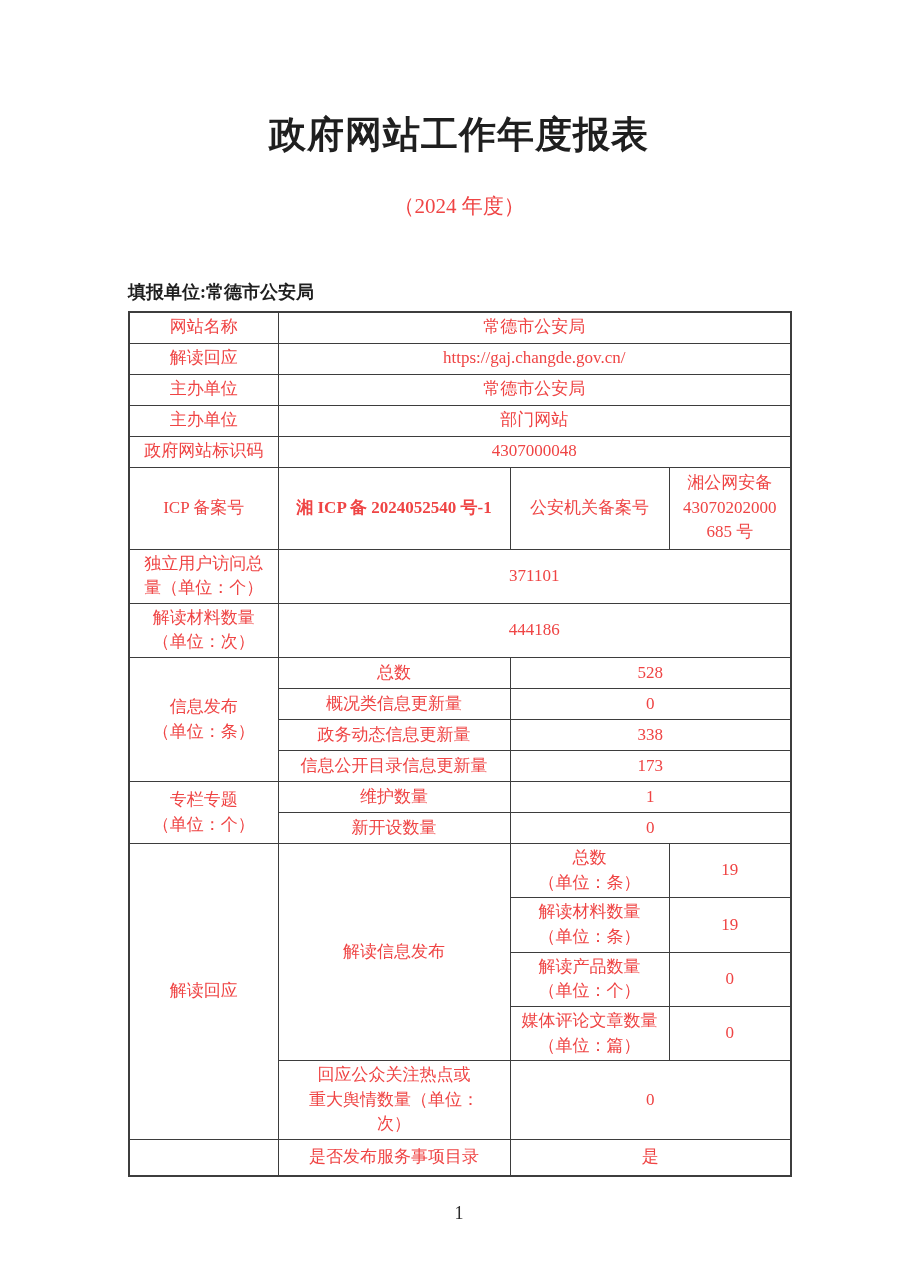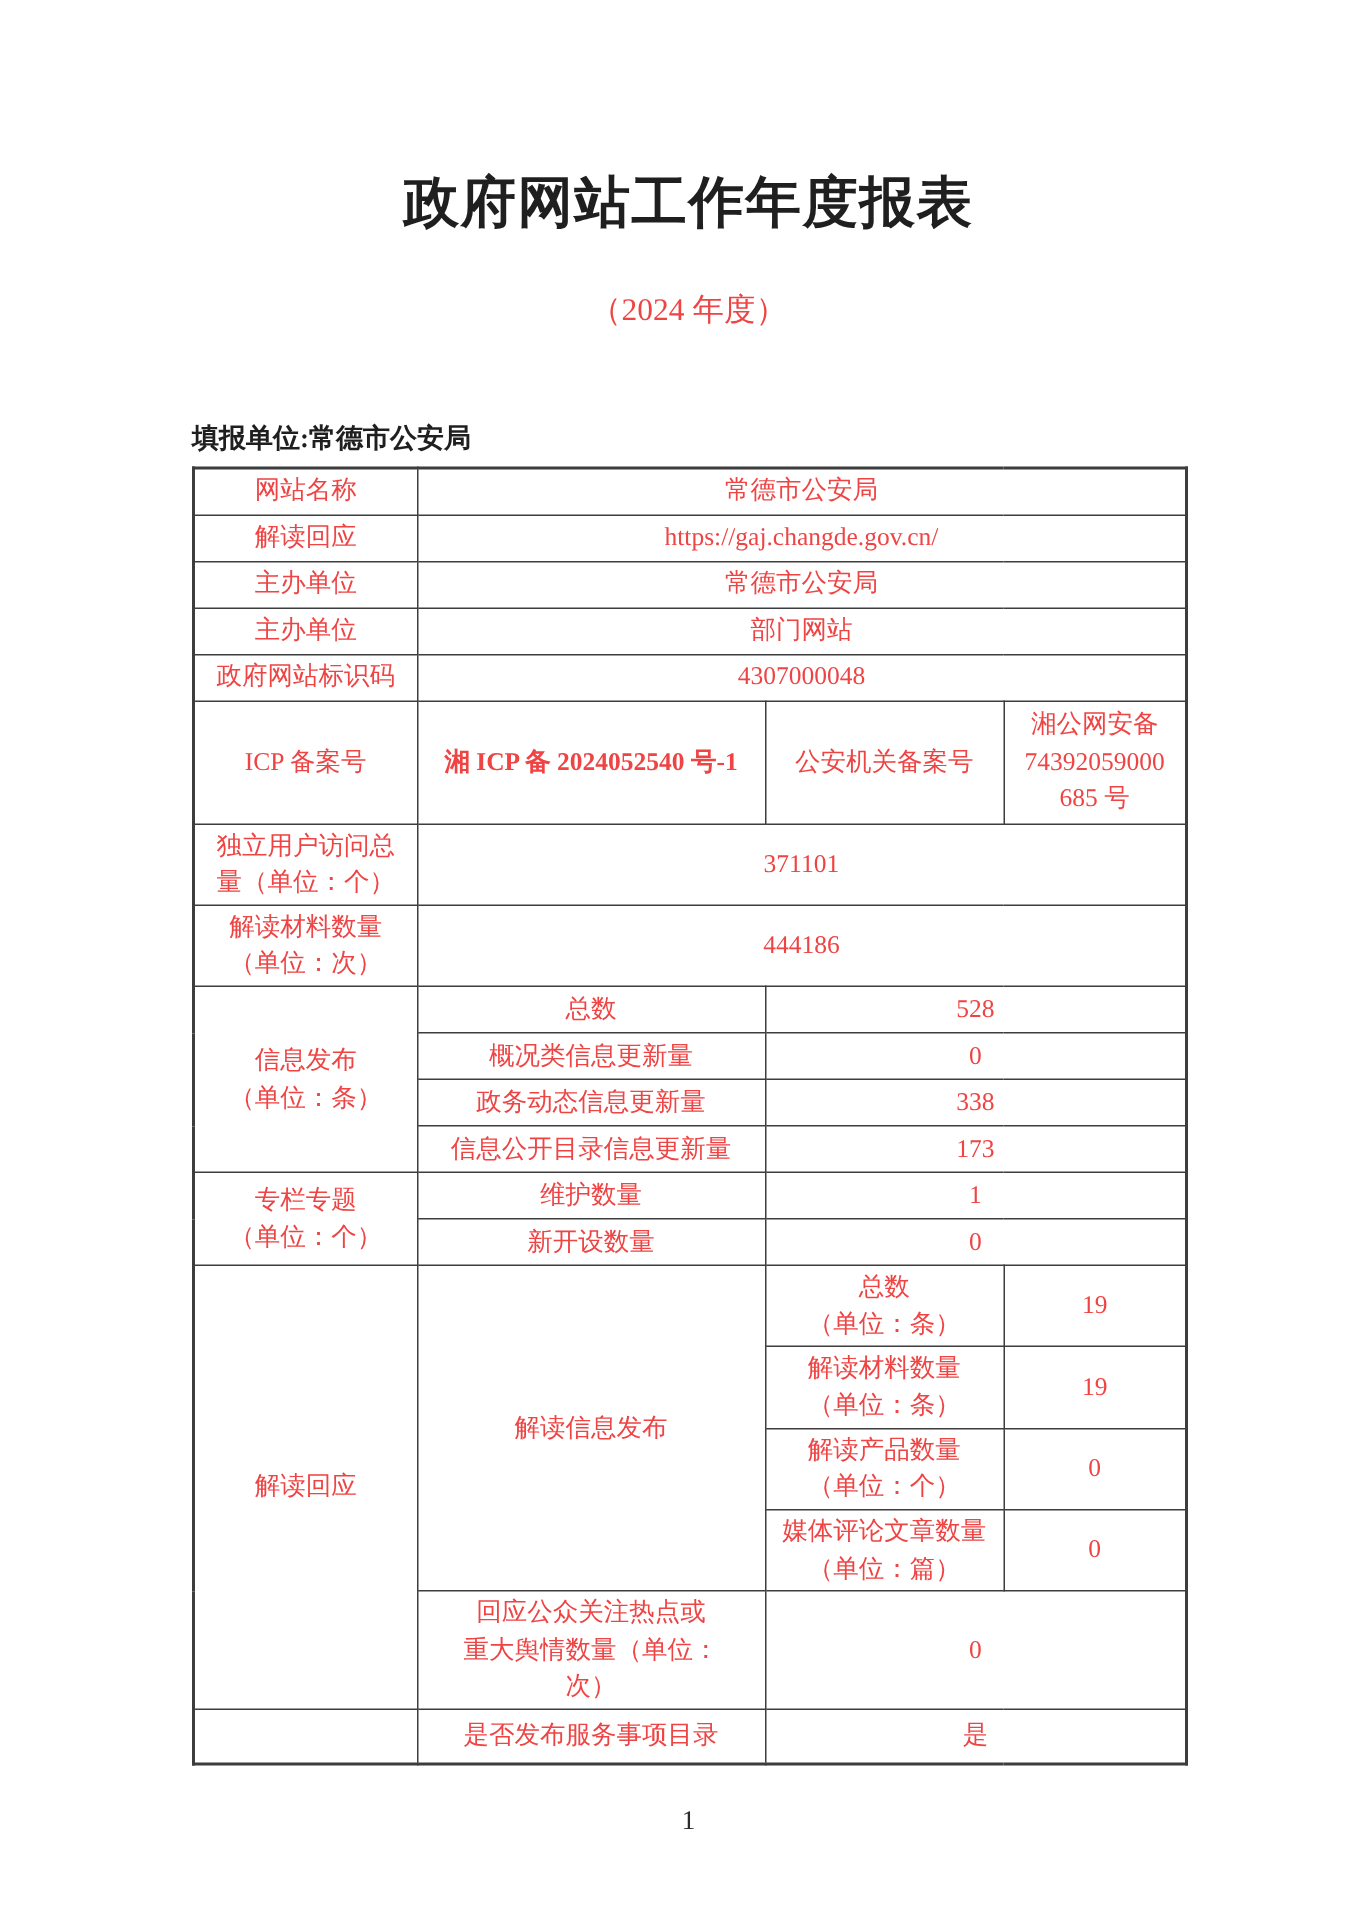--- a/index.html
+++ b/index.html
@@ -105,21 +105,21 @@
         </tr>
         <tr class="h31">
           <td>政府网站标识码</td>
           <td colspan="3">4307000048</td>
         </tr>
         <tr class="h82">
           <td>ICP 备案号</td>
           <td class="tight">湘 ICP 备 2024052540 号-1</td>
           <td>公安机关备案号</td>
           <td>湘公网安备
-74392059000
+43070202000
 685 号</td>
         </tr>
         <tr class="h54">
           <td>独立用户访问总
 量（单位：个）</td>
           <td colspan="3">371101</td>
         </tr>
         <tr class="h54">
           <td>解读材料数量
 （单位：次）</td>

